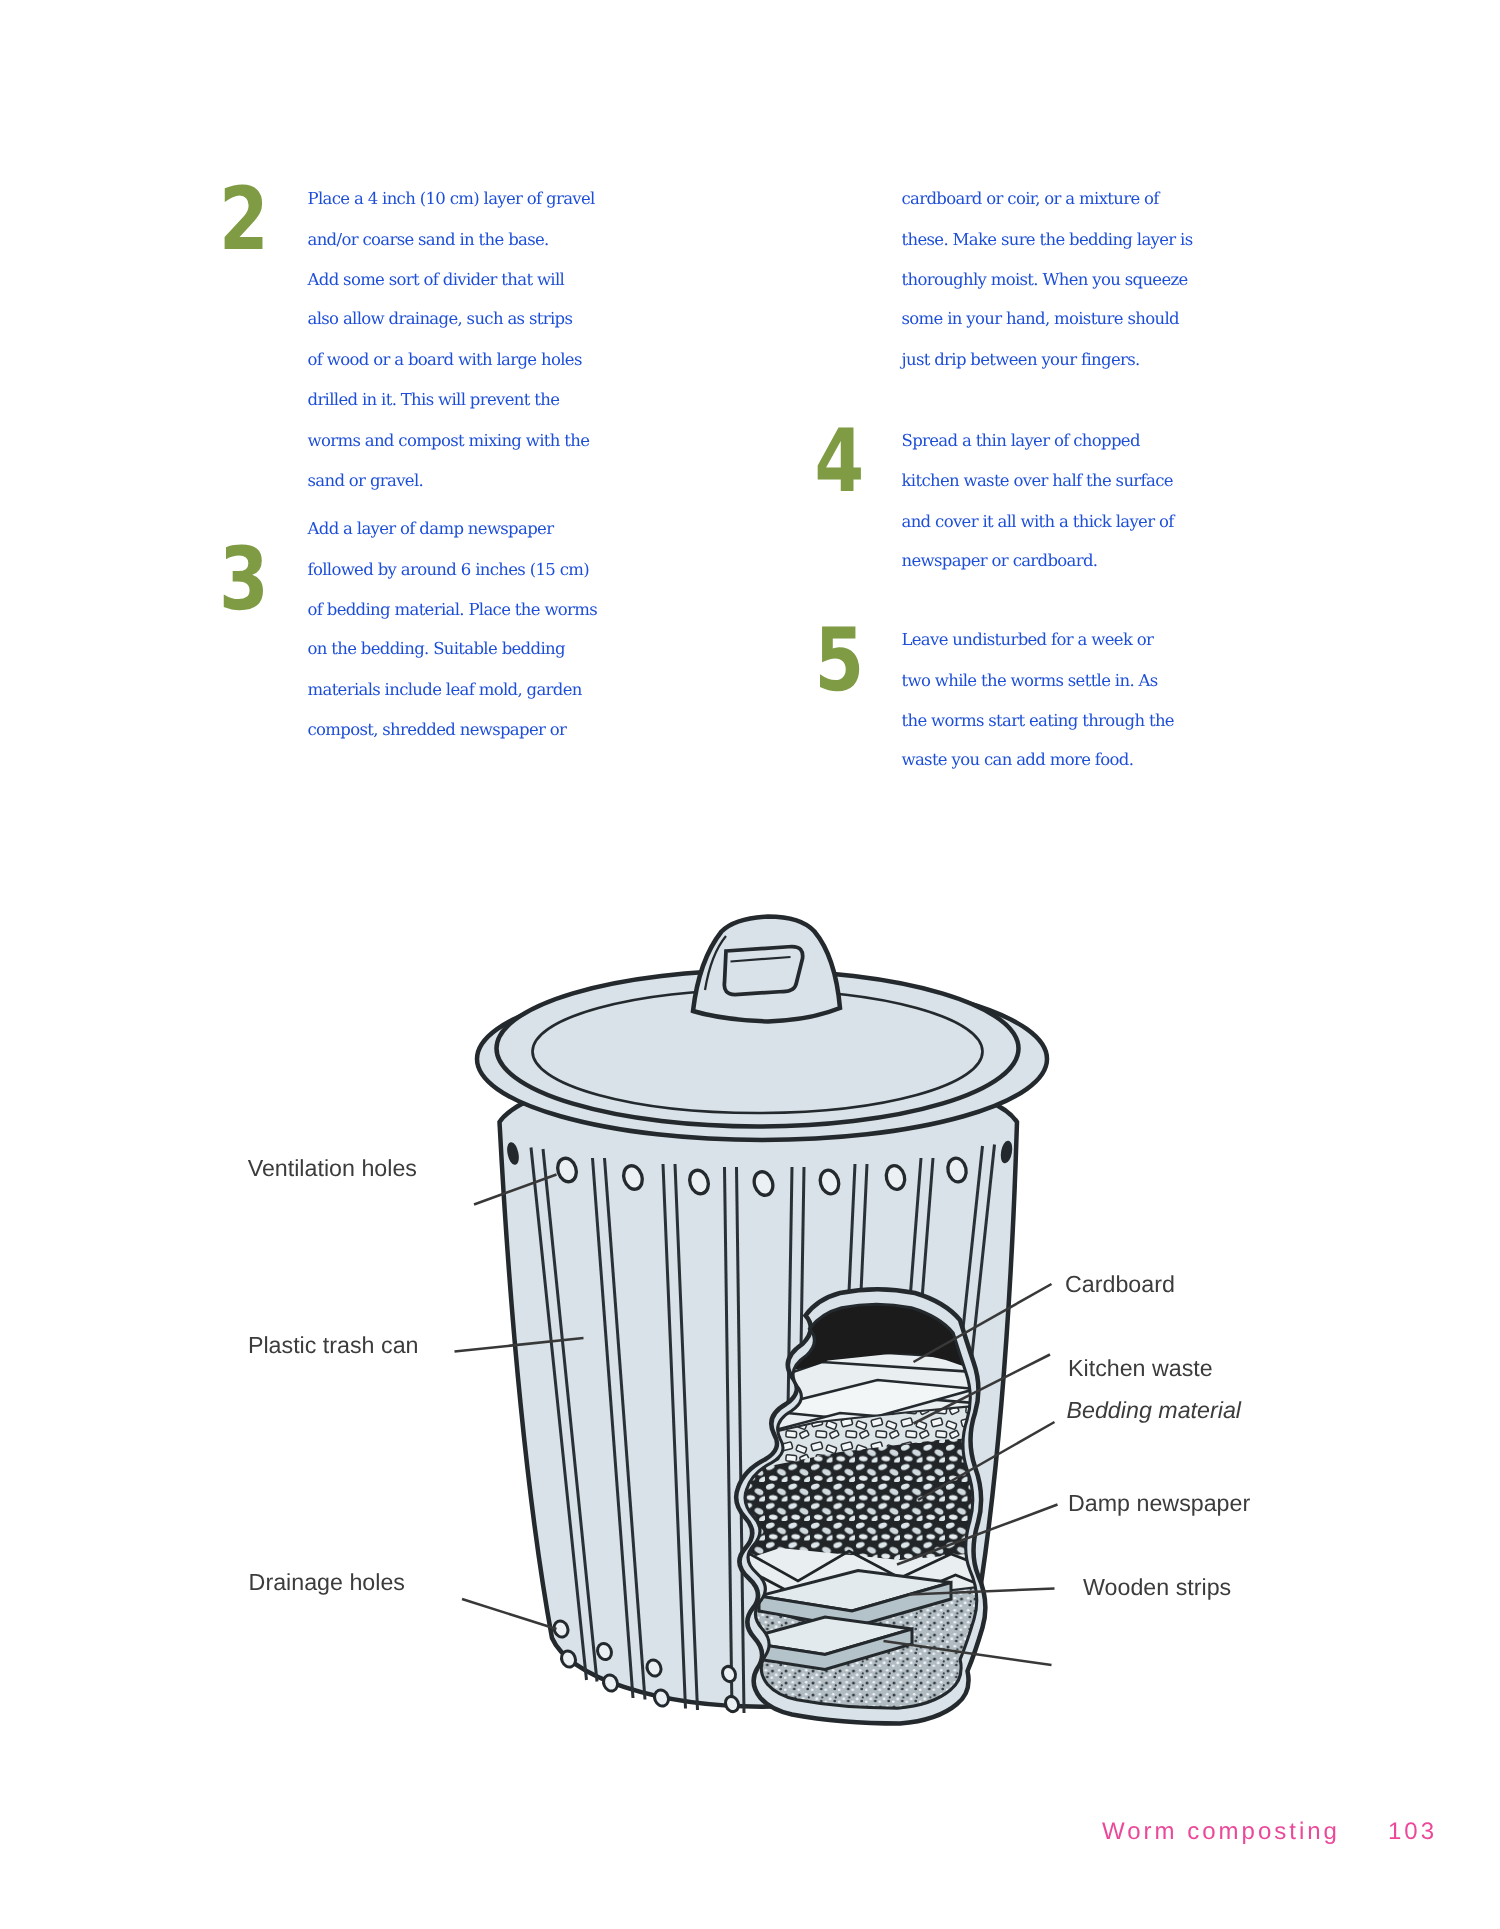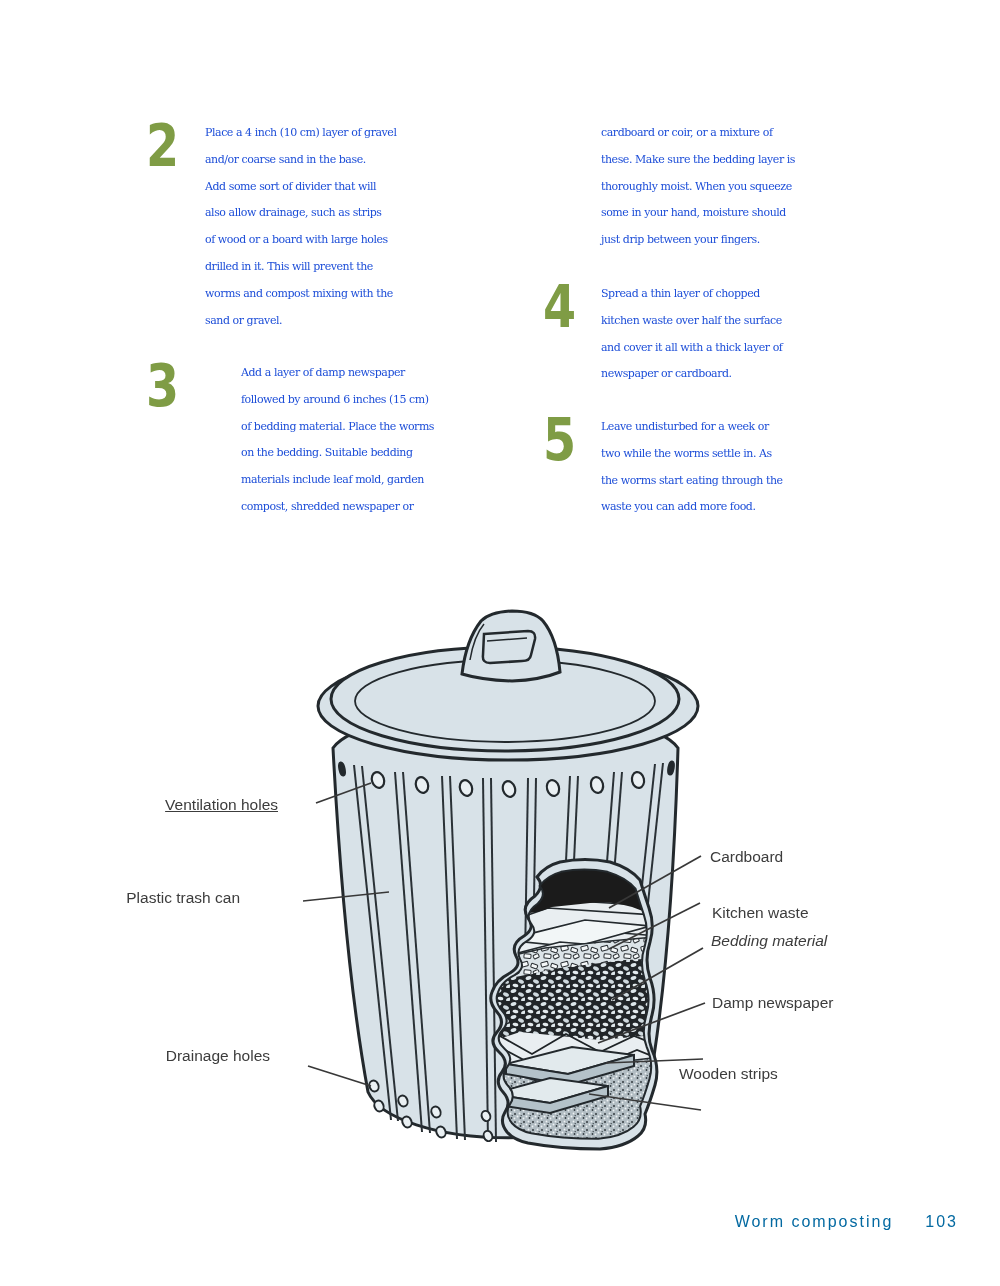--- a/index.html
+++ b/index.html
@@ -41,21 +41,21 @@
   }
   .dlabel.right-align{text-align:right;}
   .dlabel.center-align{text-align:center;}
   
   .footer{
     position:absolute;
     top:1213px;right:42px;
     display:flex;gap:32px;align-items:baseline;
     font-size:16px;
     letter-spacing:2px;
-    color:#0369a1;
+    color:#ec4899;
   }
 </style>
 </head>
 <body>
 
 <div class="page">
 
   <div class="step">
     <div class="step-num" style="left:146px;top:122px;color:#7f9c45;">2</div>
     <div class="step-text" style="left:205px;top:120px;">Place a 4 inch (10 cm) layer of gravel
@@ -63,21 +63,21 @@
 Add some sort of divider that will
 also allow drainage, such as strips
 of wood or a board with large holes
 drilled in it. This will prevent the
 worms and compost mixing with the
 sand or gravel.</div>
   </div>
 
   <div class="step">
     <div class="step-num" style="left:146px;top:362px;color:#7f9c45;">3</div>
-    <div class="step-text" style="left:205px;top:360px;margin-left:36px;">Add a layer of damp newspaper
+    <div class="step-text" style="left:205px;top:340px;">Add a layer of damp newspaper
 followed by around 6 inches (15 cm)
 of bedding material. Place the worms
 on the bedding. Suitable bedding
 materials include leaf mold, garden
 compost, shredded newspaper or</div>
   </div>
 
   <div class="step">
     <div class="step-text" style="left:601px;top:120px;">cardboard or coir, or a mixture of
 these. Make sure the bedding layer is
@@ -239,28 +239,28 @@
       <line x1="308" y1="1066" x2="371" y2="1086"></line>
       <line x1="701" y1="856" x2="609" y2="908"></line>
       <line x1="700" y1="903" x2="609" y2="949"></line>
       <line x1="703" y1="948" x2="612" y2="1000"></line>
       <line x1="705" y1="1003" x2="598" y2="1043"></line>
       <line x1="703" y1="1059" x2="606" y2="1063"></line>
       <line x1="701" y1="1110" x2="589" y2="1094"></line>
     </g>
   </svg>
 
-  <div class="dlabel right-align" style="right:722px;top:796px;width:160px;text-decoration:underline;">Ventilation holes</div>
-  <div class="dlabel right-align" style="right:760px;top:889px;width:160px;text-align:right;">Plastic trash can</div>
+  <div class="dlabel right-align" style="right:722px;top:771px;width:160px;">Ventilation holes</div>
+  <div class="dlabel right-align" style="right:721px;top:889px;width:160px;text-align:right;">Plastic trash can</div>
   <div class="dlabel right-align" style="right:730px;top:1047px;width:160px;">Drainage holes</div>
 
   <div class="dlabel" style="left:710px;top:836px;margin-top:12px;">Cardboard</div>
   <div class="dlabel" style="left:712px;top:888px;margin-top:16px;">Kitchen waste</div>
   <div class="dlabel" style="left:711px;top:932px;font-style:italic;">Bedding material</div>
   <div class="dlabel" style="left:712px;top:994px;">Damp newspaper</div>
-  <div class="dlabel" style="left:679px;top:1050px;margin-top:15px;">Wooden strips</div>
+  <div class="dlabel" style="left:722px;top:1050px;">Wooden strips</div>
 
   <div class="footer">
     <span>Worm composting</span>
     <span>103</span>
   </div>
 
 </div>
 
 </body></html>

